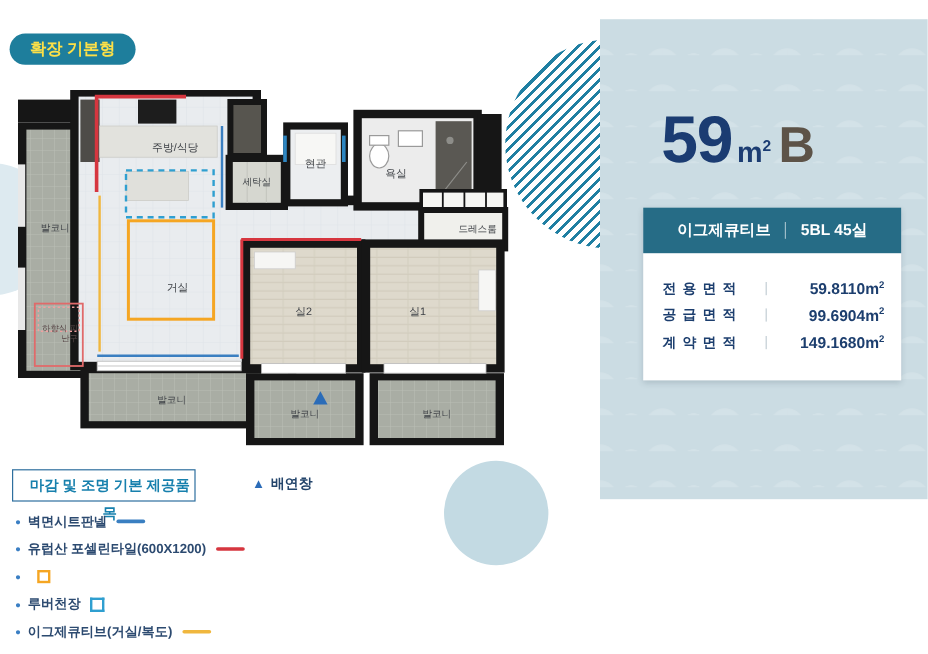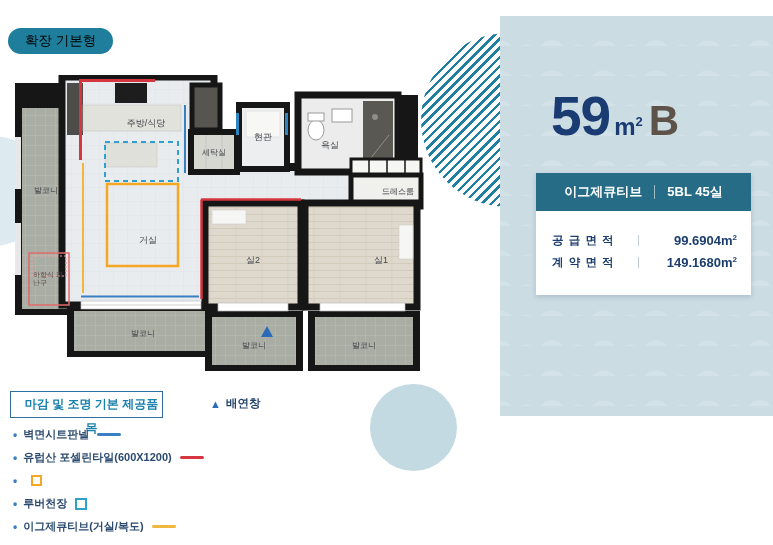--- a/index.html
+++ b/index.html
@@ -11,21 +11,21 @@
   
   .edge-circle { position:absolute; left:-62px; top:136px; width:110px; height:110px;
     border-radius:50%; background:#ddeaf0; z-index:0; }
   .stripe-circle { position:absolute; left:421px; top:33px; width:174px; height:174px;
     border-radius:50%; z-index:1;
     background:repeating-linear-gradient(135deg,#1f7fa2 0 2.5px,#ffffff 2.5px 6.5px); }
   .dot-circle { position:absolute; left:370px; top:384px; width:87px; height:87px;
     border-radius:50%; background:#c3dae3; z-index:0; }
   
   .badge { position:absolute; left:8px; top:28px; z-index:2;
-    background:#1e7e9c; color:#000000; font-weight:normal; font-size:13.5px;
+    background:#1e7e9c; color:#fde047; font-weight:bold; font-size:13.5px;
     padding:0 17px; height:26px; line-height:26px; border-radius:15px; }
   
   .panel { position:absolute; left:500px; top:16px; width:273px; height:400px; z-index:3;
     background-color:#cbdce3;
     background-image:
       radial-gradient(circle at 50% 130%, rgba(255,255,255,.16) 22%, transparent 23%),
       radial-gradient(circle at 0% 130%, rgba(255,255,255,.16) 22%, transparent 23%),
       radial-gradient(circle at 100% 130%, rgba(255,255,255,.16) 22%, transparent 23%);
     background-size:52px 30px; }
   .unit-title { position:absolute; left:20px; top:68px; width:190px; text-align:center;
@@ -62,21 +62,21 @@
   .sw-line { width:24px; height:3px; border-radius:1.5px; }
   .sw-blue { background:#3a7fc1; }
   .sw-red { background:#d6363f; }
   .sw-yellow { background:#f0b73e; }
   .sw-sq-orange { width:11px; height:11px; border:2.5px solid #f5a623; }
   .sw-sq-dashed { width:12px; height:12px; border:2px dashed #2f9fd0; }
   
   .plan { position:absolute; left:15px; top:75px; width:470px; height:310px; z-index:2; }
   .plan svg { position:absolute; left:0; top:0; }
   .plan-label { position:absolute; transform:translate(-50%,-50%); font-size:9px;
-    color:#3f4247; white-space:nowrap; text-align:left; }
+    color:#3f4247; white-space:nowrap; text-align:right; }
   .plan-label.small { font-size:8px; }
   .plan-label.tiny { font-size:7px; color:#5a4a4a; white-space:normal; width:32px;
     line-height:1.15; }
 </style>
 </head>
 <body>
 
 <div class="edge-circle"></div>
 <div class="stripe-circle"></div>
 <div class="dot-circle"></div>
@@ -175,21 +175,21 @@
     <polygon points="246,262 258,262 252,251" fill="#2b6cb8"></polygon>
   </svg>
 
   <div class="plan-label" style="left:131px; top:48px;">주방/식당</div>
   <div class="plan-label small" style="left:199px; top:77px;">세탁실</div>
   <div class="plan-label" style="left:248px; top:62px;">현관</div>
   <div class="plan-label" style="left:315px; top:70px;">욕실</div>
   <div class="plan-label small" style="left:371px; top:116px;margin-left:12px;">드레스룸</div>
   <div class="plan-label" style="left:133px; top:165px;">거실</div>
   <div class="plan-label" style="left:238px; top:185px;">실2</div>
-  <div class="plan-label" style="left:366px; top:185px;">실1</div>
+  <div class="plan-label" style="left:333px; top:185px;">실1</div>
   <div class="plan-label small" style="left:31px;  top:115px;">발코니</div>
   <div class="plan-label tiny" style="left:34px;  top:204px;">하향식 피난구</div>
   <div class="plan-label small" style="left:128px; top:258px;">발코니</div>
   <div class="plan-label small" style="left:239px; top:270px;">발코니</div>
   <div class="plan-label small" style="left:349px; top:270px;">발코니</div>
 </div>
 
 <div class="legend-title">마감 및 조명 기본 제공품목</div>
 <div class="vent">
   <span class="tri">▲</span>
@@ -226,20 +226,25 @@
   <div class="unit-title">
     <span class="unit-num">59</span><span class="unit-unit"><span>m</span><sup>2</sup></span><span class="unit-type">B</span>
   </div>
   <div class="info-box">
     <div class="info-header">
       <span>이그제큐티브</span>
       <span class="vdiv"></span>
       <span>5BL 45실</span>
     </div>
     <div class="info-body">
+      <div class="info-row">
+        <span class="lbl">전 용 면 적</span>
+        <span class="rdiv"></span>
+        <span class="val"><span>59.8110</span><span>m</span><sup>2</sup></span>
+      </div>
       <div class="info-row">
         <span class="lbl">공 급 면 적</span>
         <span class="rdiv"></span>
         <span class="val"><span>99.6904</span><span>m</span><sup>2</sup></span>
       </div>
       <div class="info-row">
         <span class="lbl">계 약 면 적</span>
         <span class="rdiv"></span>
         <span class="val"><span>149.1680</span><span>m</span><sup>2</sup></span>
       </div>

